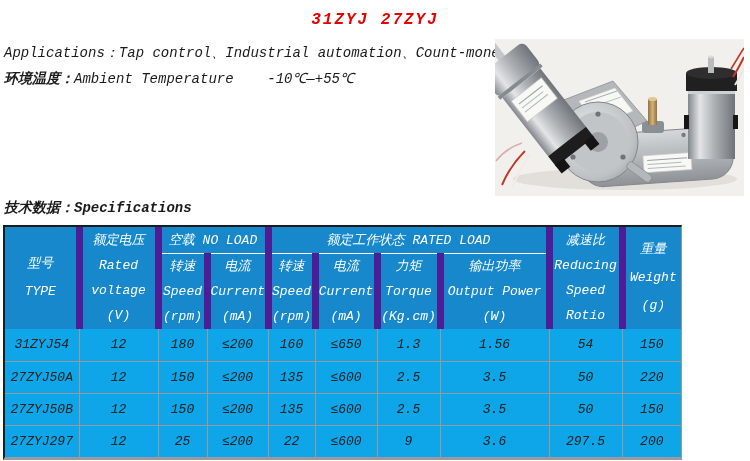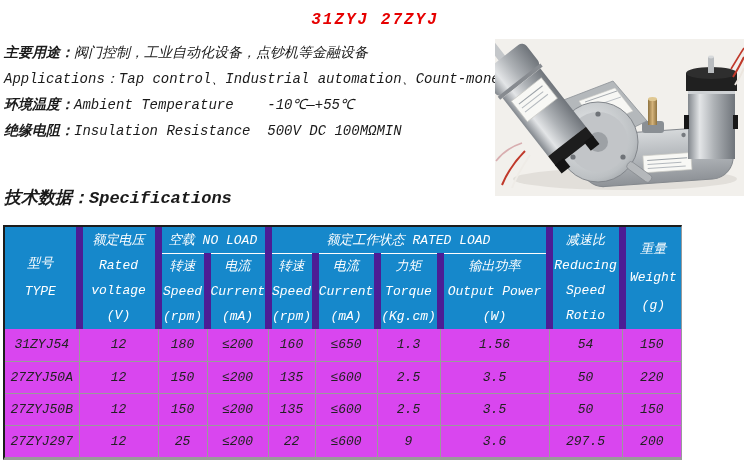--- a/index.html
+++ b/index.html
@@ -16,21 +16,21 @@
     font-family:"Liberation Mono","DejaVu Sans Mono",monospace;color:#1a1a1a;font-style:italic;
   }
   .title{
     position:absolute;top:11px;left:0;width:100%;text-align:center;
     color:var(--title-red);font-weight:bold;font-size:16px;letter-spacing:2px;
   }
   .info{position:absolute;left:4px;top:40px;}
   .info-line{height:26px;line-height:26px;font-size:14px;white-space:pre;}
   .info-line .zh{font-weight:bold;font-size:14px;}
   .section-title{
-    position:absolute;left:4px;top:186px;font-size:17px;font-weight:bold;white-space:pre;
+    position:absolute;left:4px;top:199px;font-size:14px;font-weight:bold;white-space:pre;
   }
   
   .photo{position:absolute;left:495px;top:39px;width:249px;height:157px;}
   
   .table-wrap{
     position:absolute;left:3px;top:225px;width:679px;
     border-top:2px solid var(--dark-border);
     border-left:2px solid var(--dark-border);
     border-right:1px solid var(--grid-gray);
     border-bottom:3px solid var(--grid-gray);
@@ -41,40 +41,38 @@
   thead td{
     background:var(--header-blue);color:#fff;font-size:13px;
     border-right:7px solid #4c1d95;
   }
   thead td.group{height:26px;border-bottom:1px solid #fdfdfd;}
   thead td.sub{height:76px;}
   thead td .hl{line-height:25px;white-space:pre;}
   thead td .lh27{line-height:28px;}
   thead td.no-r{border-right:none;margin-left:16px;}
   tbody td{
-    height:32px;font-size:13px;color:#222;background:#d946ef;
+    height:32px;font-size:13px;color:#222;background:#0ea5e9;
     border-right:1px solid var(--grid-gray);
     border-bottom:1px solid var(--grid-gray);
     white-space:pre;
   }
   tbody td:last-child{border-right:none;}
   tbody tr:last-child td{border-bottom:none;margin-top:48px;}
 </style>
 </head>
 <body>
 
 <div class="page">
 
   <div class="title">31ZYJ 27ZYJ</div>
 
   <div class="info">
-    <div class="info-line"><span class="zh">主要用途：</span><span>阀门控制，工业自动化设备，点钞机等金融设备</span></div>
     <div class="info-line"><span>Applications：</span><span>Tap control、Industrial automation、Count-money machine</span></div>
     <div class="info-line"><span class="zh">环境温度：</span><span>Ambient Temperature    -10℃—+55℃</span></div>
-    <div class="info-line"><span class="zh">绝缘电阻：</span><span>Insulation Resistance  500V DC 100MΩMIN</span></div>
   </div>
 
   <div class="photo">
     <svg width="249" height="157" viewBox="0 0 249 157" xmlns="http://www.w3.org/2000/svg">
       <defs>
         <linearGradient id="metalV" x1="0" y1="0" x2="1" y2="0">
           <stop offset="0" stop-color="#82878d"></stop>
             <stop offset="0.25" stop-color="#e3e5e7"></stop>
           <stop offset="0.55" stop-color="#aeb2b6"></stop>
             <stop offset="1" stop-color="#6f747a"></stop>

